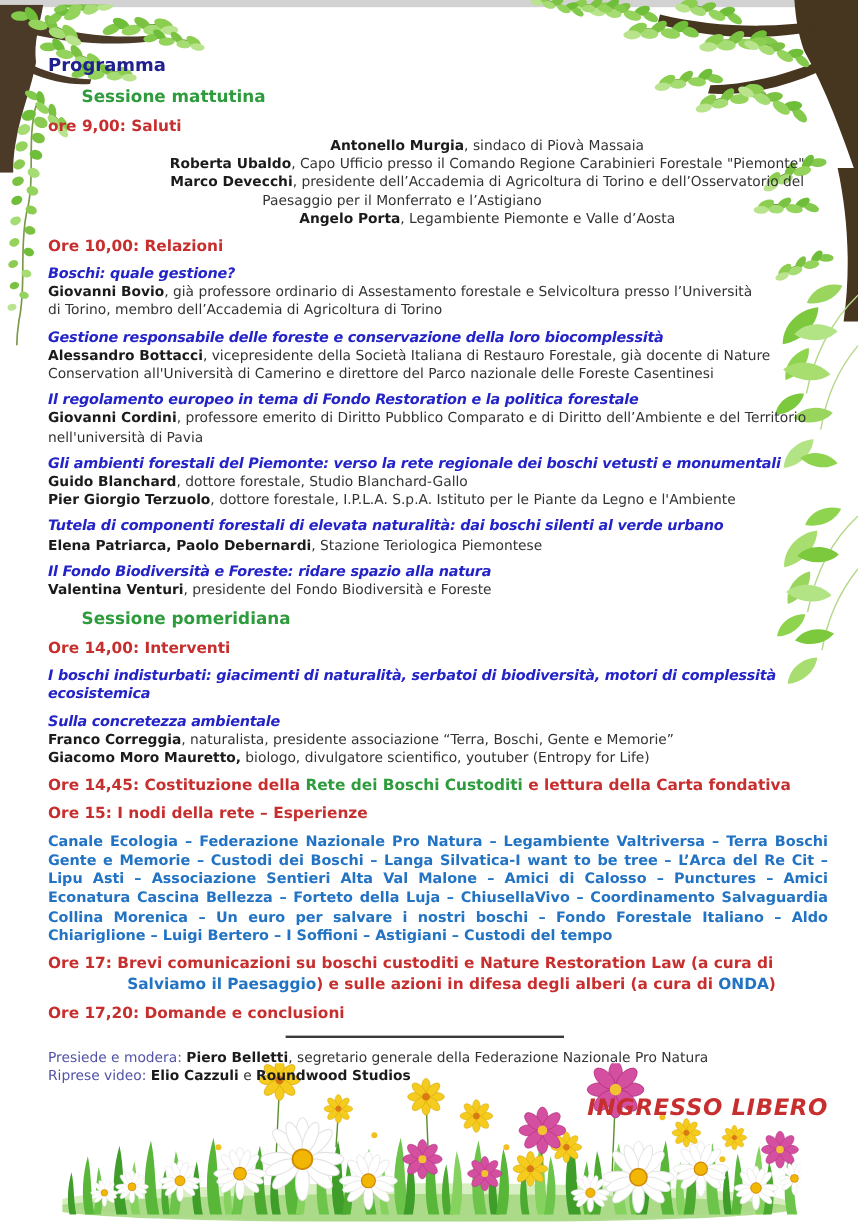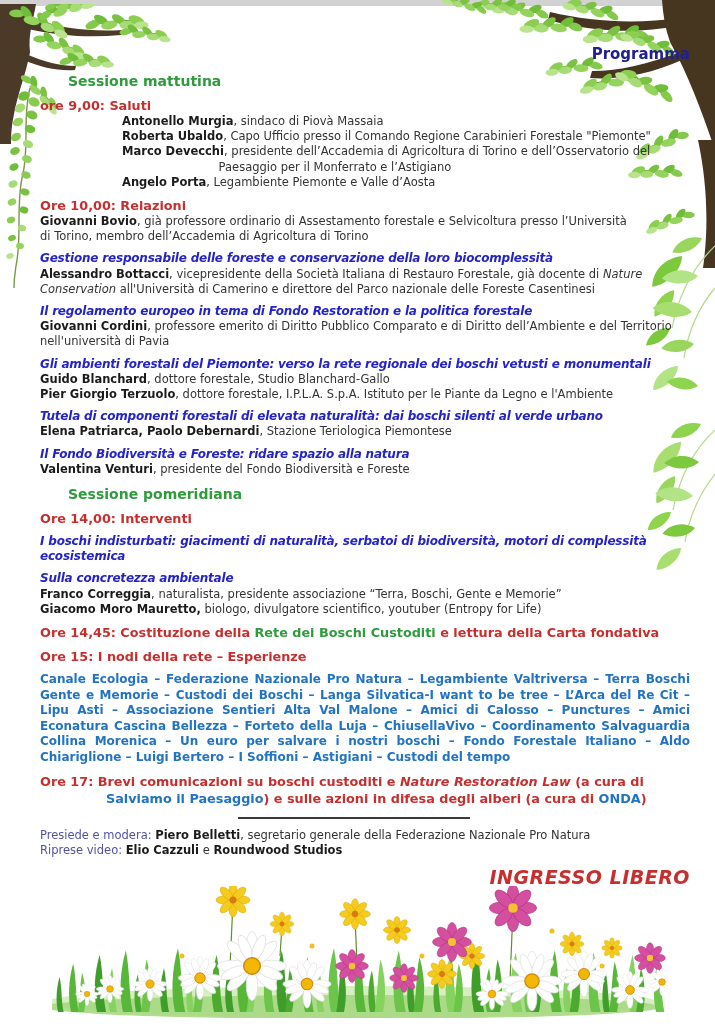--- a/index.html
+++ b/index.html
@@ -2,34 +2,34 @@
 <html style="--navy: #20208e; --green: #2e9b3c; --red: #c72f2f; --blue: #2323c8; --medblue: #2273c3; --slate: #5152a5; --text: #333333;"><head>
 <meta charset="utf-8">
 <style>
   html,body{margin:0;padding:0;background:#ffffff;}
   .page{position:relative;width:715px;height:1024px;background:#ffffff;overflow:hidden;
         font-family:"DejaVu Sans","Liberation Sans",sans-serif;color:var(--text,#333);}
   .top-strip{position:absolute;left:0;top:0;width:715px;height:6px;background:#d2d2d2;}
   .deco{position:absolute;pointer-events:none;}
   .content{position:absolute;left:40px;top:44px;width:650px;font-size:11.5px;line-height:15.2px;}
   .blk{margin-top:0;}
-  .title{text-align:right;color:var(--navy);font-weight:bold;font-size:15px;line-height:20px;margin-bottom:8px;}
+  .title{text-align:left;color:var(--navy);font-weight:bold;font-size:15px;line-height:20px;margin-bottom:8px;}
   .session{color:var(--green);font-weight:bold;font-size:14px;line-height:18px;margin-top:8px;margin-left:28px;}
   .time{color:var(--red);font-weight:bold;font-size:12.8px;line-height:17px;margin-top:7px;}
   .topic{color:var(--blue);font-weight:bold;font-style:italic;font-size:12px;line-height:15.2px;margin-top:7px;letter-spacing:-0.2px;}
   .para{margin-top:0;}
-  .speaker{padding-left:82px;}
+  .speaker{padding-left:82px;text-align:center;}
   .centerline{text-align:center;padding-right:60px;}
   .orglist{color:var(--medblue);font-weight:bold;font-size:12px;line-height:15.6px;text-align:justify;margin-top:7px;}
   .hang{padding-left:66px;text-indent:-66px;}
   .divider{border-top:2px solid #3a3a3a;width:232px;margin:10px 0 0 198px;height:0;}
   .credit{margin-top:9px;}
   .ingresso{color:var(--red);font-weight:bold;font-style:italic;font-size:19px;letter-spacing:0.5px;margin-top:12px;text-align:right;}
   span.b{font-weight:bold;color:#1b1b1b;}
-  span.i{font-style:italic;}
+  span.i{}
   span.green{color:var(--green);}
   span.med{color:var(--medblue);}
   span.slate{color:var(--slate);}
   .defs-holder{position:absolute;width:0;height:0;overflow:hidden;}
 </style>
 </head>
 <body>
 
 <div class="page">
 
@@ -276,20 +276,21 @@
   <div class="content" id="content">
       <div class="blk title"><span>Programma</span></div>
       <div class="blk session"><span>Sessione mattutina</span></div>
       <div class="blk time"><span>ore 9,00: Saluti</span></div>
       <div class="blk para speaker"><span class="b">Antonello Murgia</span><span>, sindaco di Piovà Massaia</span></div>
       <div class="blk para speaker"><span class="b">Roberta Ubaldo</span><span>, Capo Ufficio presso il Comando Regione Carabinieri Forestale "Piemonte"</span></div>
       <div class="blk para speaker"><span class="b">Marco Devecchi</span><span>, presidente dell’Accademia di Agricoltura di Torino e dell’Osservatorio del</span></div>
       <div class="blk para centerline"><span>Paesaggio per il Monferrato e l’Astigiano</span></div>
       <div class="blk para speaker"><span class="b">Angelo Porta</span><span>, Legambiente Piemonte e Valle d’Aosta</span></div>
       <div class="blk time"><span>Ore 10,00: Relazioni</span></div>
+      <div class="blk topic"><span>Boschi: quale gestione?</span></div>
       <div class="blk para"><span class="b">Giovanni Bovio</span><span>, già professore ordinario di Assestamento forestale e Selvicoltura presso l’Università</span><br><span>di Torino, membro dell’Accademia di Agricoltura di Torino</span></div>
       <div class="blk topic"><span>Gestione responsabile delle foreste e conservazione della loro biocomplessità</span></div>
       <div class="blk para"><span class="b">Alessandro Bottacci</span><span>, vicepresidente della Società Italiana di Restauro Forestale, già docente di </span><span class="i">Nature</span><br><span class="i">Conservation</span><span> all'Università di Camerino e direttore del Parco nazionale delle Foreste Casentinesi</span></div>
       <div class="blk topic"><span>Il regolamento europeo in tema di Fondo Restoration e la politica forestale</span></div>
       <div class="blk para"><span class="b">Giovanni Cordini</span><span>, professore emerito di Diritto Pubblico Comparato e di Diritto dell’Ambiente e del Territorio</span><br><span>nell'università di Pavia</span></div>
       <div class="blk topic"><span>Gli ambienti forestali del Piemonte: verso la rete regionale dei boschi vetusti e monumentali</span></div>
       <div class="blk para"><span class="b">Guido Blanchard</span><span>, dottore forestale, Studio Blanchard-Gallo</span></div>
       <div class="blk para"><span class="b">Pier Giorgio Terzuolo</span><span>, dottore forestale, I.P.L.A. S.p.A. Istituto per le Piante da Legno e l'Ambiente</span></div>
       <div class="blk topic"><span>Tutela di componenti forestali di elevata naturalità: dai boschi silenti al verde urbano</span></div>
       <div class="blk para"><span class="b">Elena Patriarca</span><span class="b">, </span><span class="b">Paolo Debernardi</span><span>, Stazione Teriologica Piemontese</span></div>
@@ -298,19 +299,20 @@
       <div class="blk session"><span>Sessione pomeridiana</span></div>
       <div class="blk time"><span>Ore 14,00: Interventi</span></div>
       <div class="blk topic"><span>I boschi indisturbati: giacimenti di naturalità, serbatoi di biodiversità, motori di complessità</span><br><span>ecosistemica</span></div>
       <div class="blk topic"><span>Sulla concretezza ambientale</span></div>
       <div class="blk para"><span class="b">Franco Correggia</span><span>, naturalista, presidente associazione “Terra, Boschi, Gente e Memorie”</span></div>
       <div class="blk para"><span class="b">Giacomo Moro Mauretto,</span><span> biologo, divulgatore scientifico, youtuber (Entropy for Life)</span></div>
       <div class="blk time"><span>Ore 14,45: Costituzione della </span><span class="green">Rete dei Boschi Custoditi</span><span> e lettura della Carta fondativa</span></div>
       <div class="blk time"><span>Ore 15: I nodi della rete – Esperienze</span></div>
       <div class="blk orglist"><span>Canale Ecologia – Federazione Nazionale Pro Natura – Legambiente Valtriversa – Terra Boschi Gente e Memorie – Custodi dei Boschi – Langa Silvatica-I want to be tree – L’Arca del Re Cit – Lipu Asti – Associazione Sentieri Alta Val Malone – Amici di Calosso – Punctures – Amici Econatura Cascina Bellezza – Forteto della Luja – ChiusellaVivo – Coordinamento Salvaguardia Collina Morenica – Un euro per salvare i nostri boschi – Fondo Forestale Italiano – Aldo Chiariglione – Luigi Bertero – I Soffioni – Astigiani – Custodi del tempo</span></div>
       <div class="blk time hang"><span>Ore 17: Brevi comunicazioni su boschi custoditi e </span><span class="i">Nature Restoration Law</span><span> (a cura di </span><span class="med">Salviamo il Paesaggio</span><span>) e sulle azioni in difesa degli alberi (a cura di </span><span class="med">ONDA</span><span>)</span></div>
+      <div class="blk time"><span>Ore 17,20: Domande e conclusioni</span></div>
       <div class="blk divider"></div>
       <div class="blk para credit"><span class="slate">Presiede e modera: </span><span class="b">Piero Belletti</span><span>, segretario generale della Federazione Nazionale Pro Natura</span></div>
       <div class="blk para"><span class="slate">Riprese video: </span><span class="b">Elio Cazzuli</span><span> e </span><span class="b">Roundwood Studios</span></div>
       <div class="blk ingresso"><span>INGRESSO LIBERO</span></div>
     </div>
 
 </div>
 
 </body></html>

